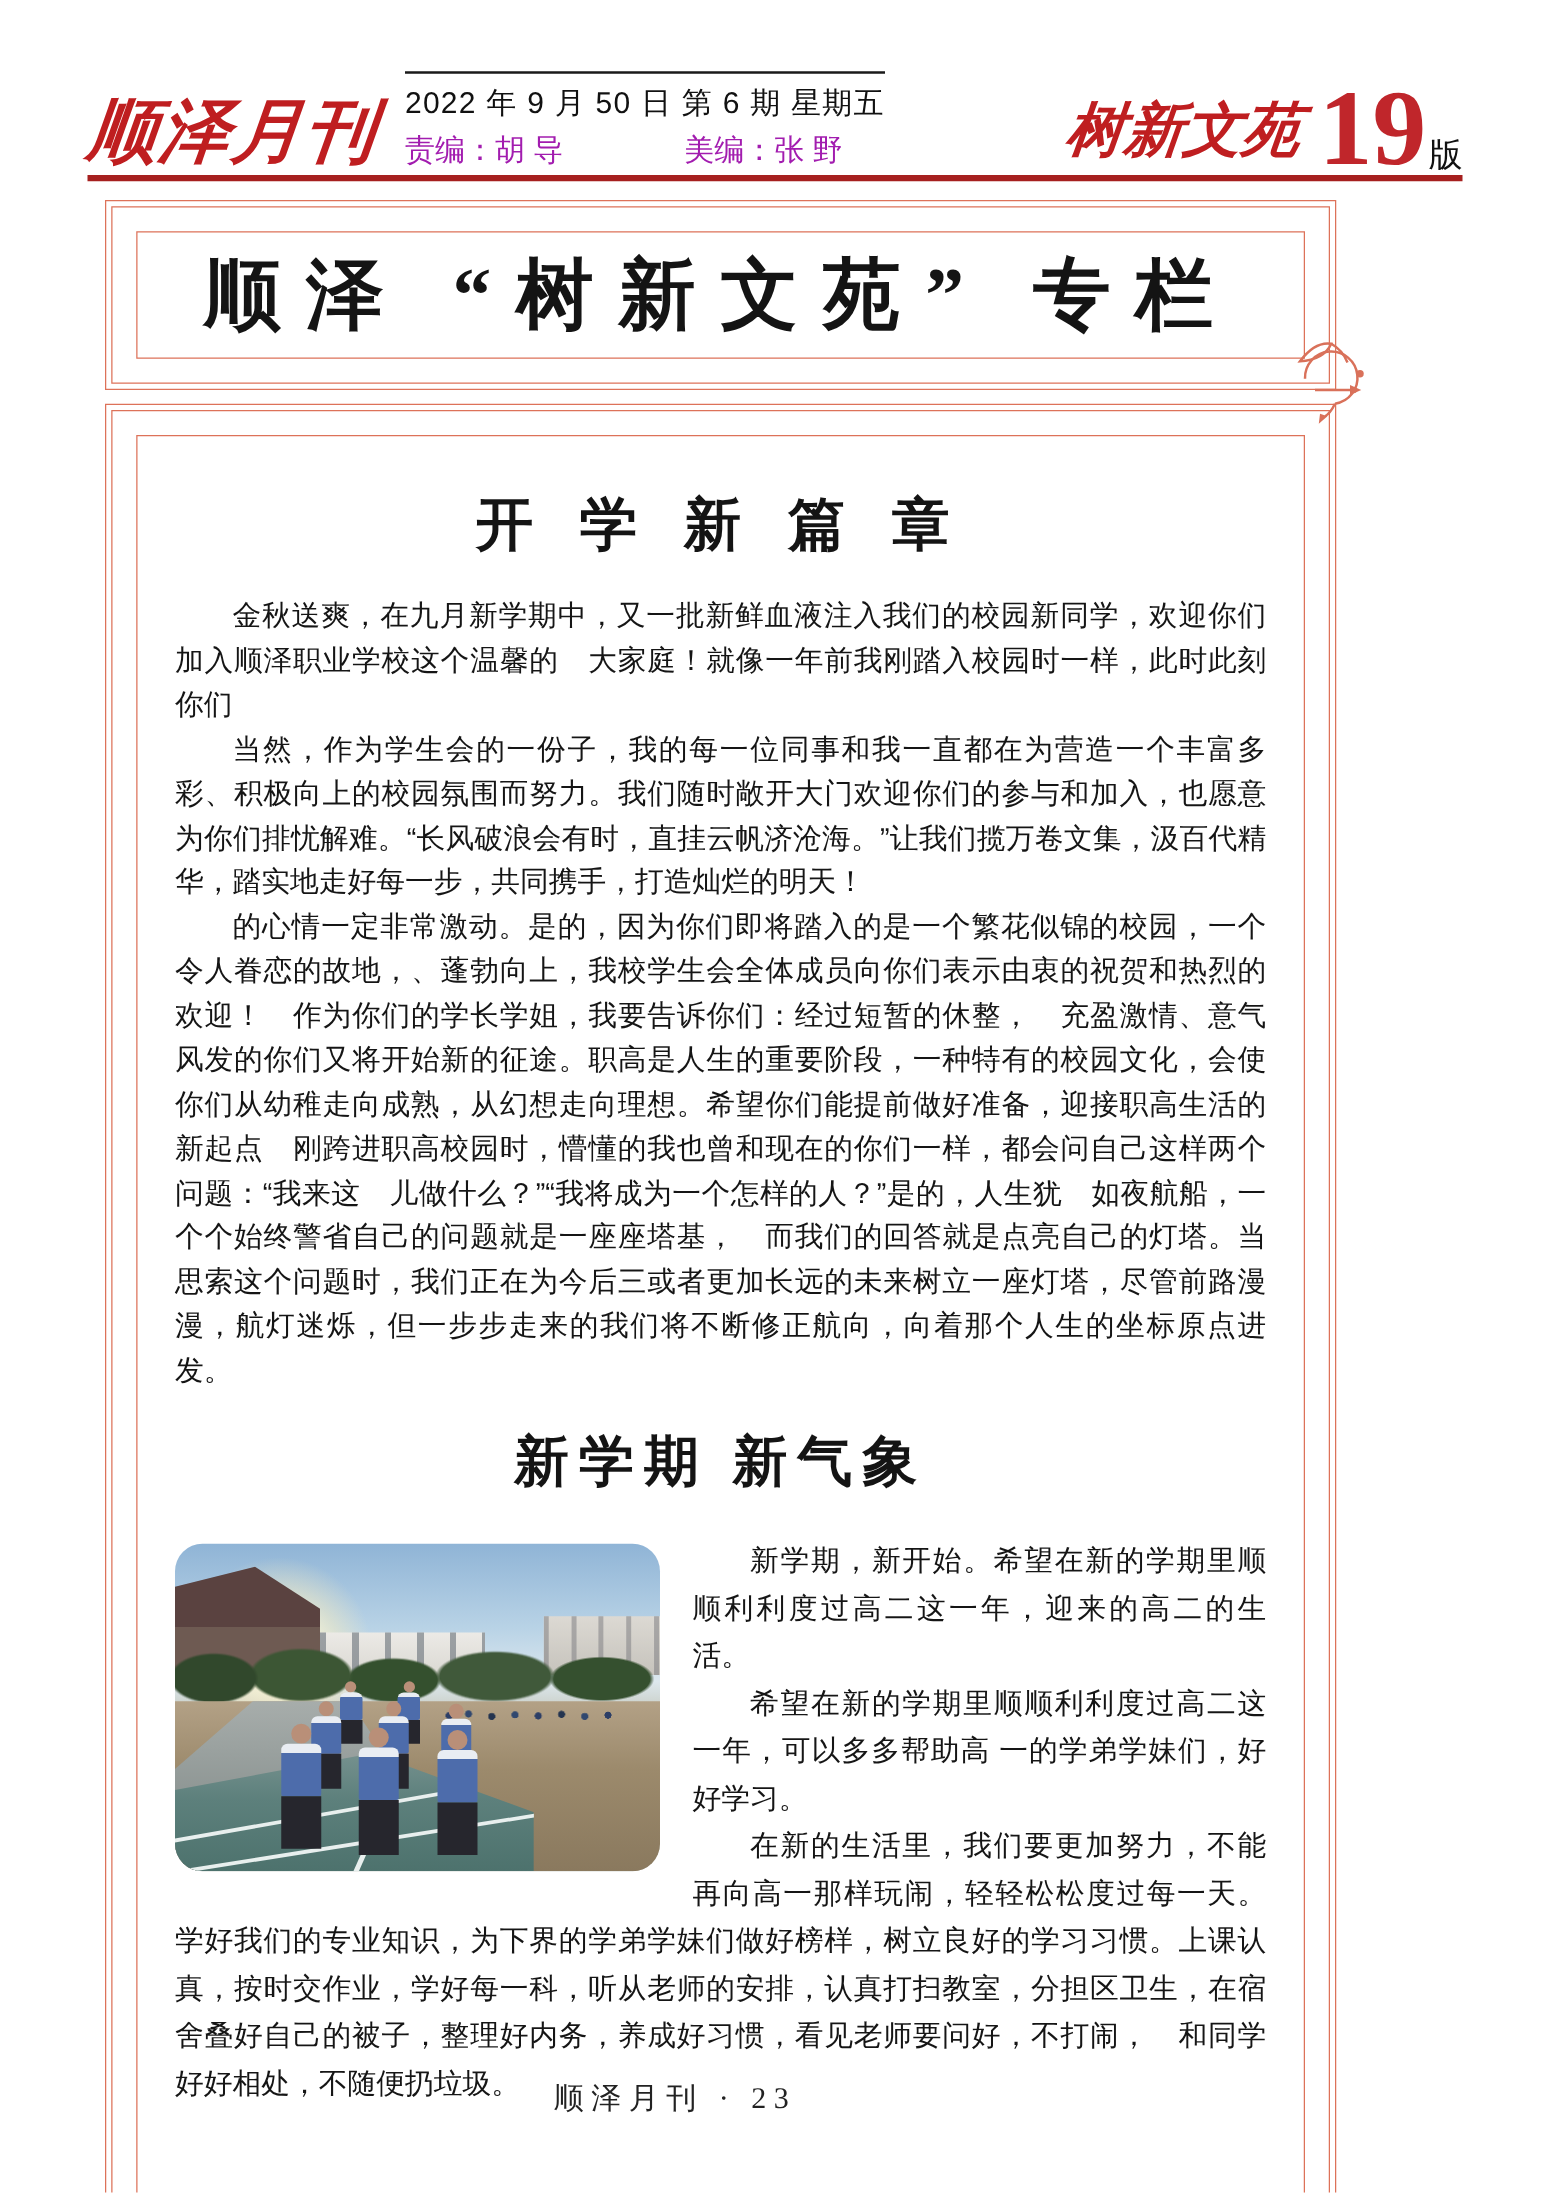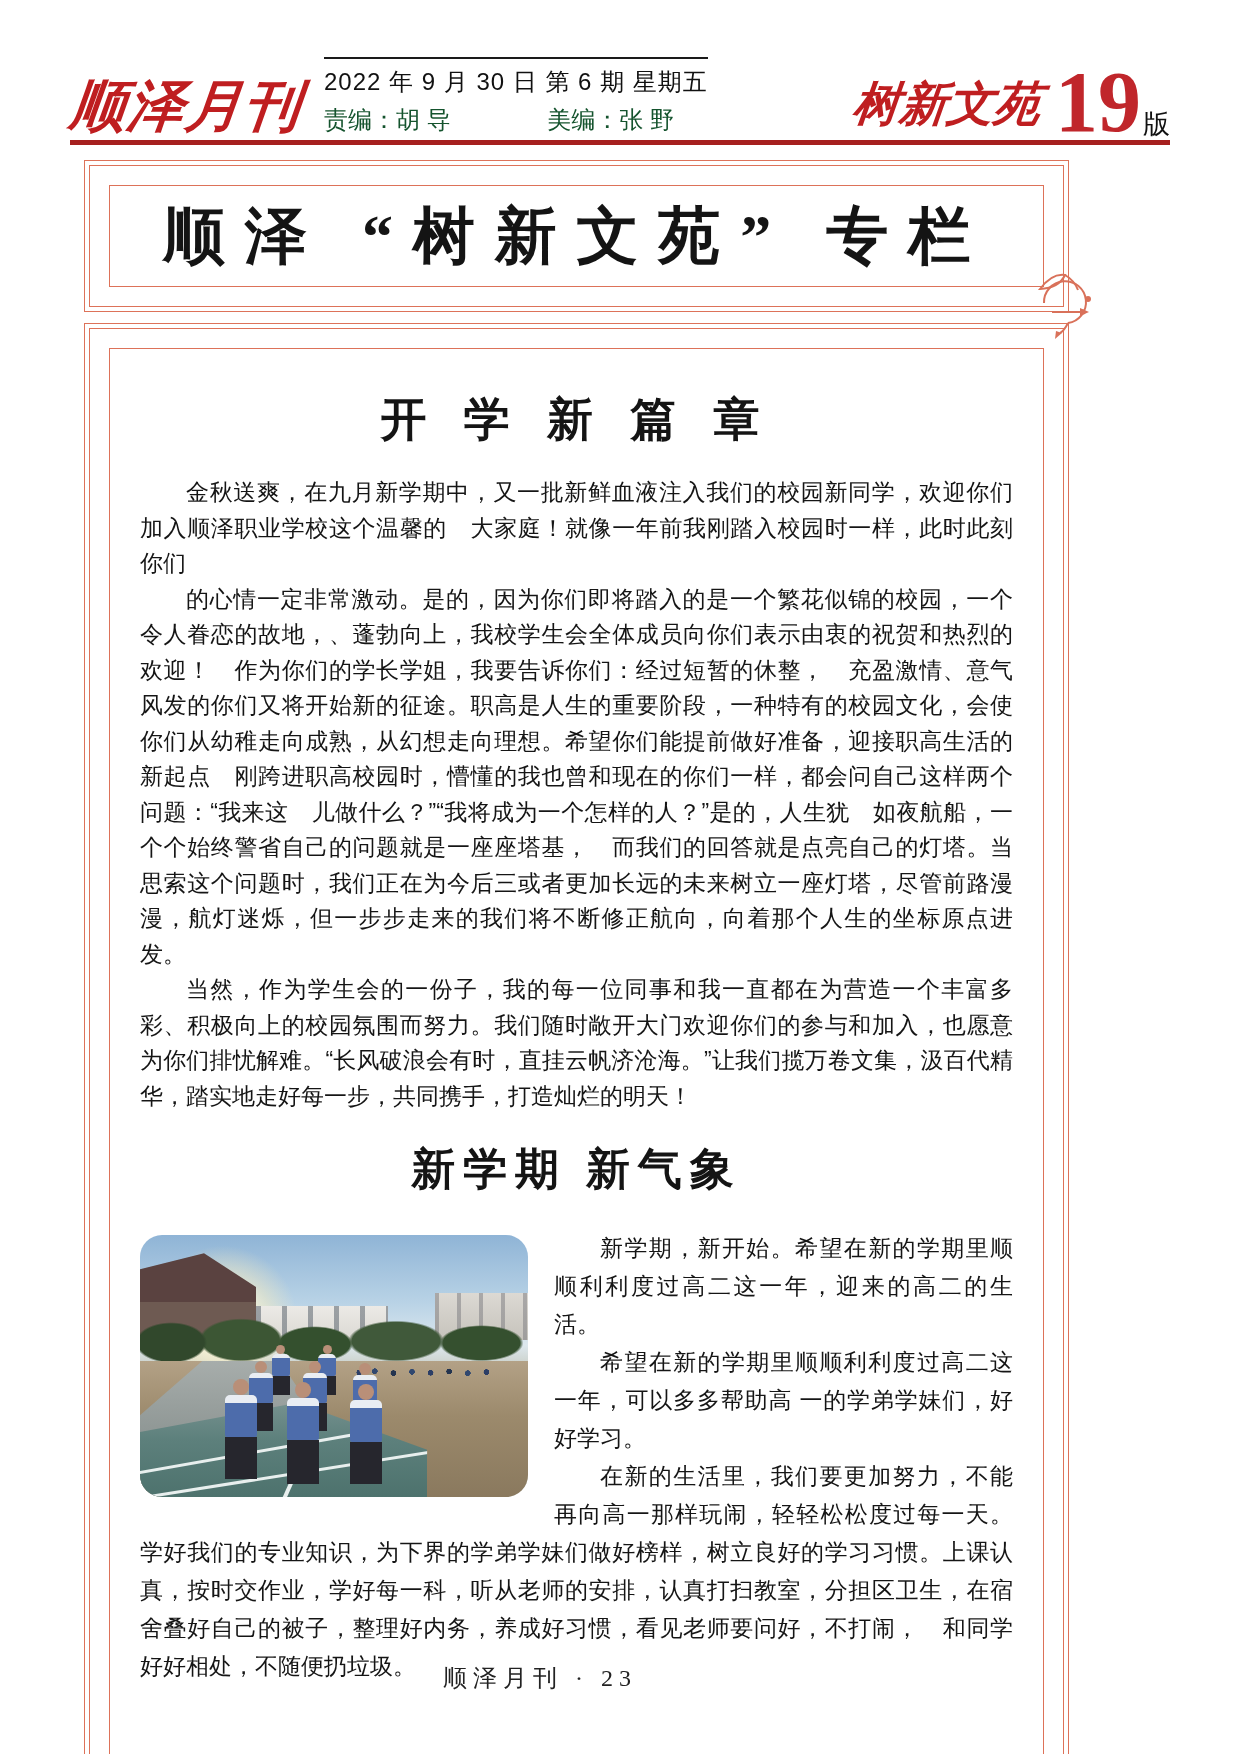--- a/index.html
+++ b/index.html
@@ -13,21 +13,21 @@
 
   
   .header-row { display:flex; align-items:flex-end; height:86px; position:relative; }
   .masthead {
     font-family:"Liberation Serif", serif; font-style:italic; font-weight:bold;
     font-size:56px; color:#bf1e20; letter-spacing:2px; line-height:1;
     transform:skewX(-6deg); white-space:nowrap; padding-bottom:4px;
   }
   .issue-info { margin-left:22px; border-top:2px solid #1a1a1a; padding-top:7px; padding-bottom:2px; }
   .date-line { font-size:24px; color:#111; letter-spacing:1px; white-space:nowrap; }
-  .editors-line { font-size:24px; color:#14532d; margin-top:6px; white-space:nowrap; }
+  .editors-line { font-size:24px; color:#a21caf; margin-top:6px; white-space:nowrap; }
   .editors-line .ed-left { margin-right:90px; }
   .header-spacer { flex:1; }
   .column-callig {
     font-family:"Liberation Serif", serif; font-style:italic; font-weight:bold;
     font-size:47px; color:#bf1e20; transform:skewX(-6deg);
     white-space:nowrap; padding-bottom:2px; margin-right:14px;
   }
   .page-num-wrap { display:flex; align-items:flex-end; line-height:1; }
   .page-num {
     font-family:"Liberation Serif", serif; font-weight:bold;
@@ -144,21 +144,21 @@
   }
 </style>
 </head>
 <body>
 
 <div class="page">
 
   <header class="header-row">
     <div class="masthead">顺泽月刊</div>
     <div class="issue-info">
-      <div class="date-line">2022 年 9 月 30 日  第 6 期  星期五</div>
+      <div class="date-line">2022 年 9 月 50 日  第 6 期  星期五</div>
       <div class="editors-line">
         <span class="ed-left">责编：胡 导</span>
         <span>美编：张 野</span>
       </div>
     </div>
     <div class="header-spacer"></div>
     <div class="column-callig">树新文苑</div>
     <div class="page-num-wrap">
       <span class="page-num">19</span>
       <span class="page-suffix">版</span>
@@ -189,22 +189,22 @@
     </svg>
   </section>
 
   <section class="tbox main-box">
     <div class="tb2">
       <div class="tb3">
 
         <h2 class="art-title art1-title">开 学 新 篇 章</h2>
         <div class="body-text">
           <p>金秋送爽，在九月新学期中，又一批新鲜血液注入我们的校园新同学，欢迎你们加入顺泽职业学校这个温馨的　大家庭！就像一年前我刚踏入校园时一样，此时此刻你们</p>
+          <p>当然，作为学生会的一份子，我的每一位同事和我一直都在为营造一个丰富多彩、积极向上的校园氛围而努力。我们随时敞开大门欢迎你们的参与和加入，也愿意为你们排忧解难。“长风破浪会有时，直挂云帆济沧海。”让我们揽万卷文集，汲百代精华，踏实地走好每一步，共同携手，打造灿烂的明天！</p>
           <p>的心情一定非常激动。是的，因为你们即将踏入的是一个繁花似锦的校园，一个令人眷恋的故地，、蓬勃向上，我校学生会全体成员向你们表示由衷的祝贺和热烈的欢迎！　作为你们的学长学姐，我要告诉你们：经过短暂的休整，　充盈激情、意气风发的你们又将开始新的征途。职高是人生的重要阶段，一种特有的校园文化，会使你们从幼稚走向成熟，从幻想走向理想。希望你们能提前做好准备，迎接职高生活的新起点　刚跨进职高校园时，懵懂的我也曾和现在的你们一样，都会问自己这样两个问题：“我来这　儿做什么？”“我将成为一个怎样的人？”是的，人生犹　如夜航船，一个个始终警省自己的问题就是一座座塔基，　而我们的回答就是点亮自己的灯塔。当思索这个问题时，我们正在为今后三或者更加长远的未来树立一座灯塔，尽管前路漫漫，航灯迷烁，但一步步走来的我们将不断修正航向，向着那个人生的坐标原点进发。</p>
-          <p>当然，作为学生会的一份子，我的每一位同事和我一直都在为营造一个丰富多彩、积极向上的校园氛围而努力。我们随时敞开大门欢迎你们的参与和加入，也愿意为你们排忧解难。“长风破浪会有时，直挂云帆济沧海。”让我们揽万卷文集，汲百代精华，踏实地走好每一步，共同携手，打造灿烂的明天！</p>
         </div>
 
         <h2 class="art-title art2-title">新学期 新气象</h2>
 
         <div class="art2-body body-text">
           <div class="photo">
             <div class="sun"></div>
             <div class="building-left"></div>
             <div class="building-mid"></div>
             <div class="building-right"></div>

